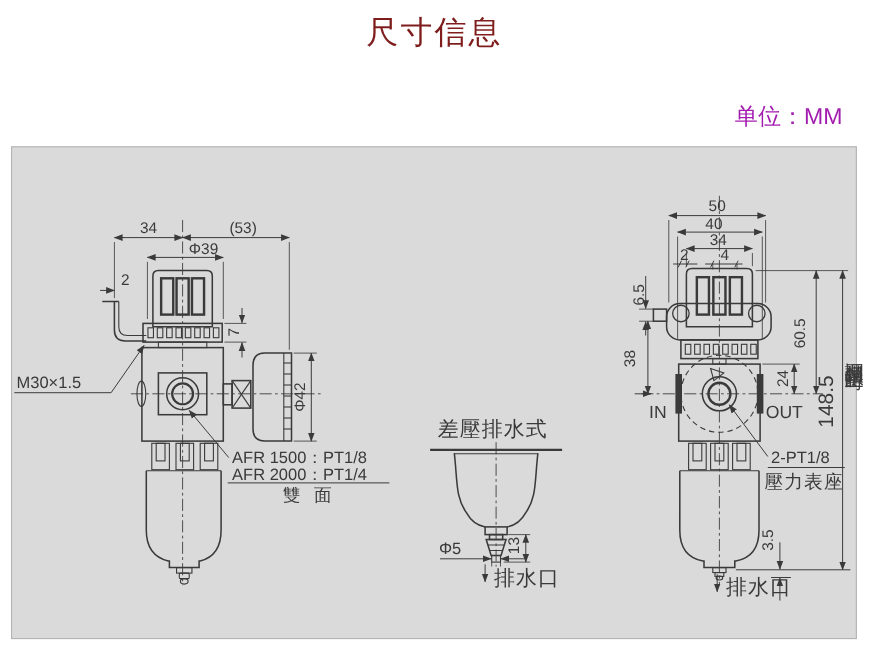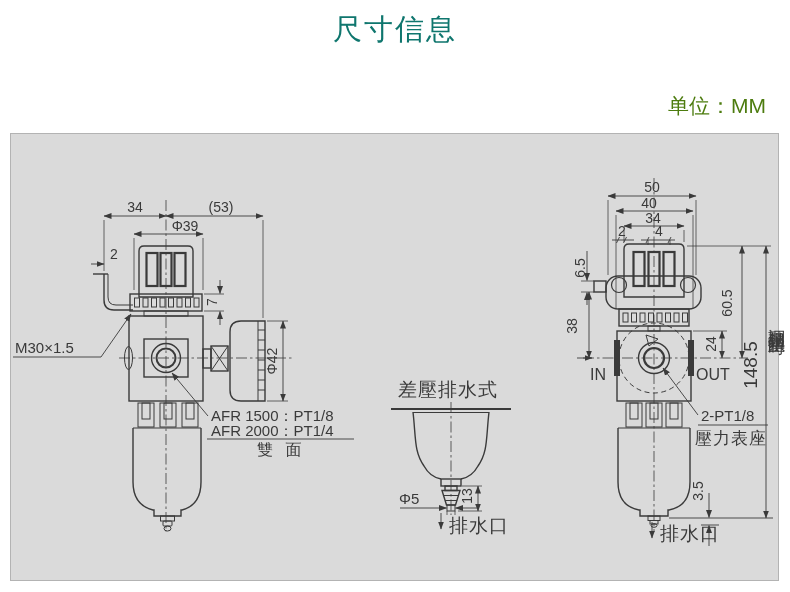--- a/index.html
+++ b/index.html
@@ -1,20 +1,20 @@
 <!DOCTYPE html>
 <html><head>
 <meta charset="utf-8">
 <style>
   html,body{margin:0;padding:0;background:#ffffff;}
   .page{position:relative;width:790px;height:592px;background:#ffffff;overflow:hidden;
         font-family:"Liberation Sans",sans-serif;color:#3a3a3a;}
   .page-title{position:absolute;top:10px;left:0;width:790px;text-align:center;
-        font-size:29px;font-weight:400;letter-spacing:2px;color:#0f766e;margin:0;}
-  .unit-label{position:absolute;top:92px;right:24px;font-size:21px;color:#4d7c0f;}
+        font-size:29px;font-weight:400;letter-spacing:2px;color:#7f1d1d;margin:0;}
+  .unit-label{position:absolute;top:92px;right:24px;font-size:21px;color:#a21caf;}
   .panel{position:absolute;left:10px;top:133px;width:769px;height:448px;
         background:#dadada;border:1px solid #b3b3b3;box-sizing:border-box;}
   .vertical-note{position:absolute;left:754px;top:181px;writing-mode:vertical-rl;
         text-orientation:upright;font-size:17px;letter-spacing:2px;color:#3a3a3a;}
   svg{position:absolute;left:0;top:0;}
   svg text{font-family:"Liberation Sans",sans-serif;fill:#3a3a3a;}
   .dim{font-size:14px;}
   .dim-lg{font-size:19px;}
   .lbl15{font-size:15px;}
   .lbl16{font-size:16px;}

